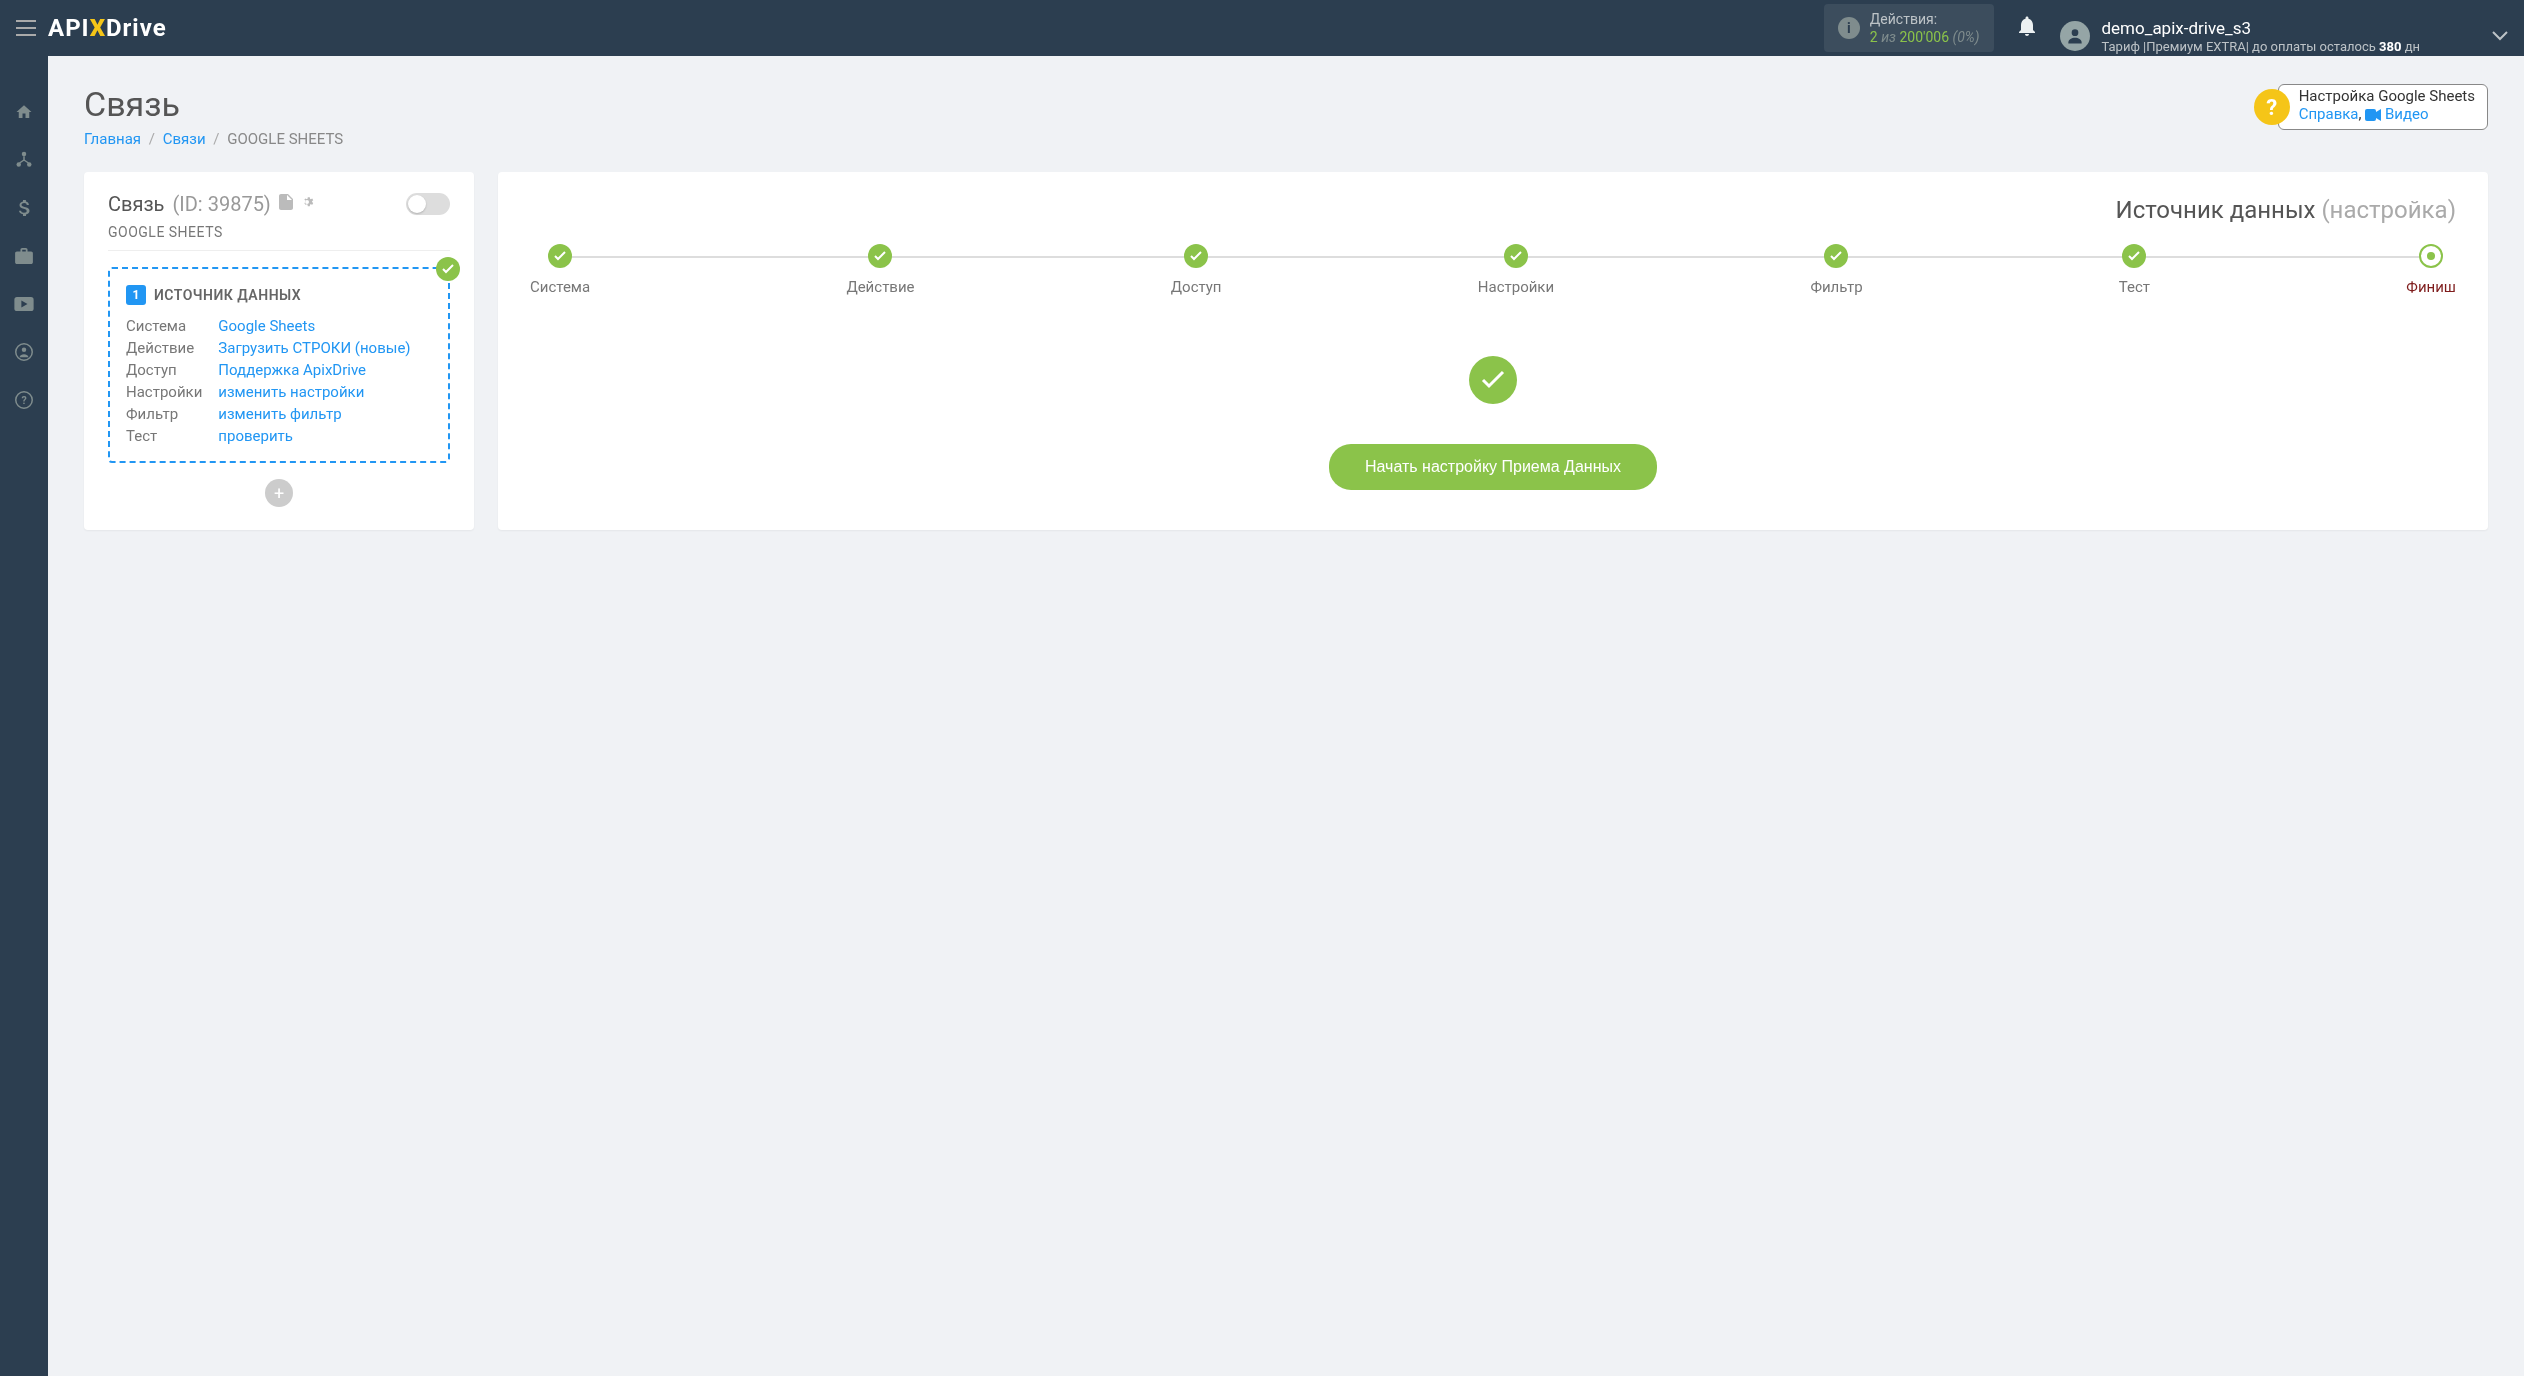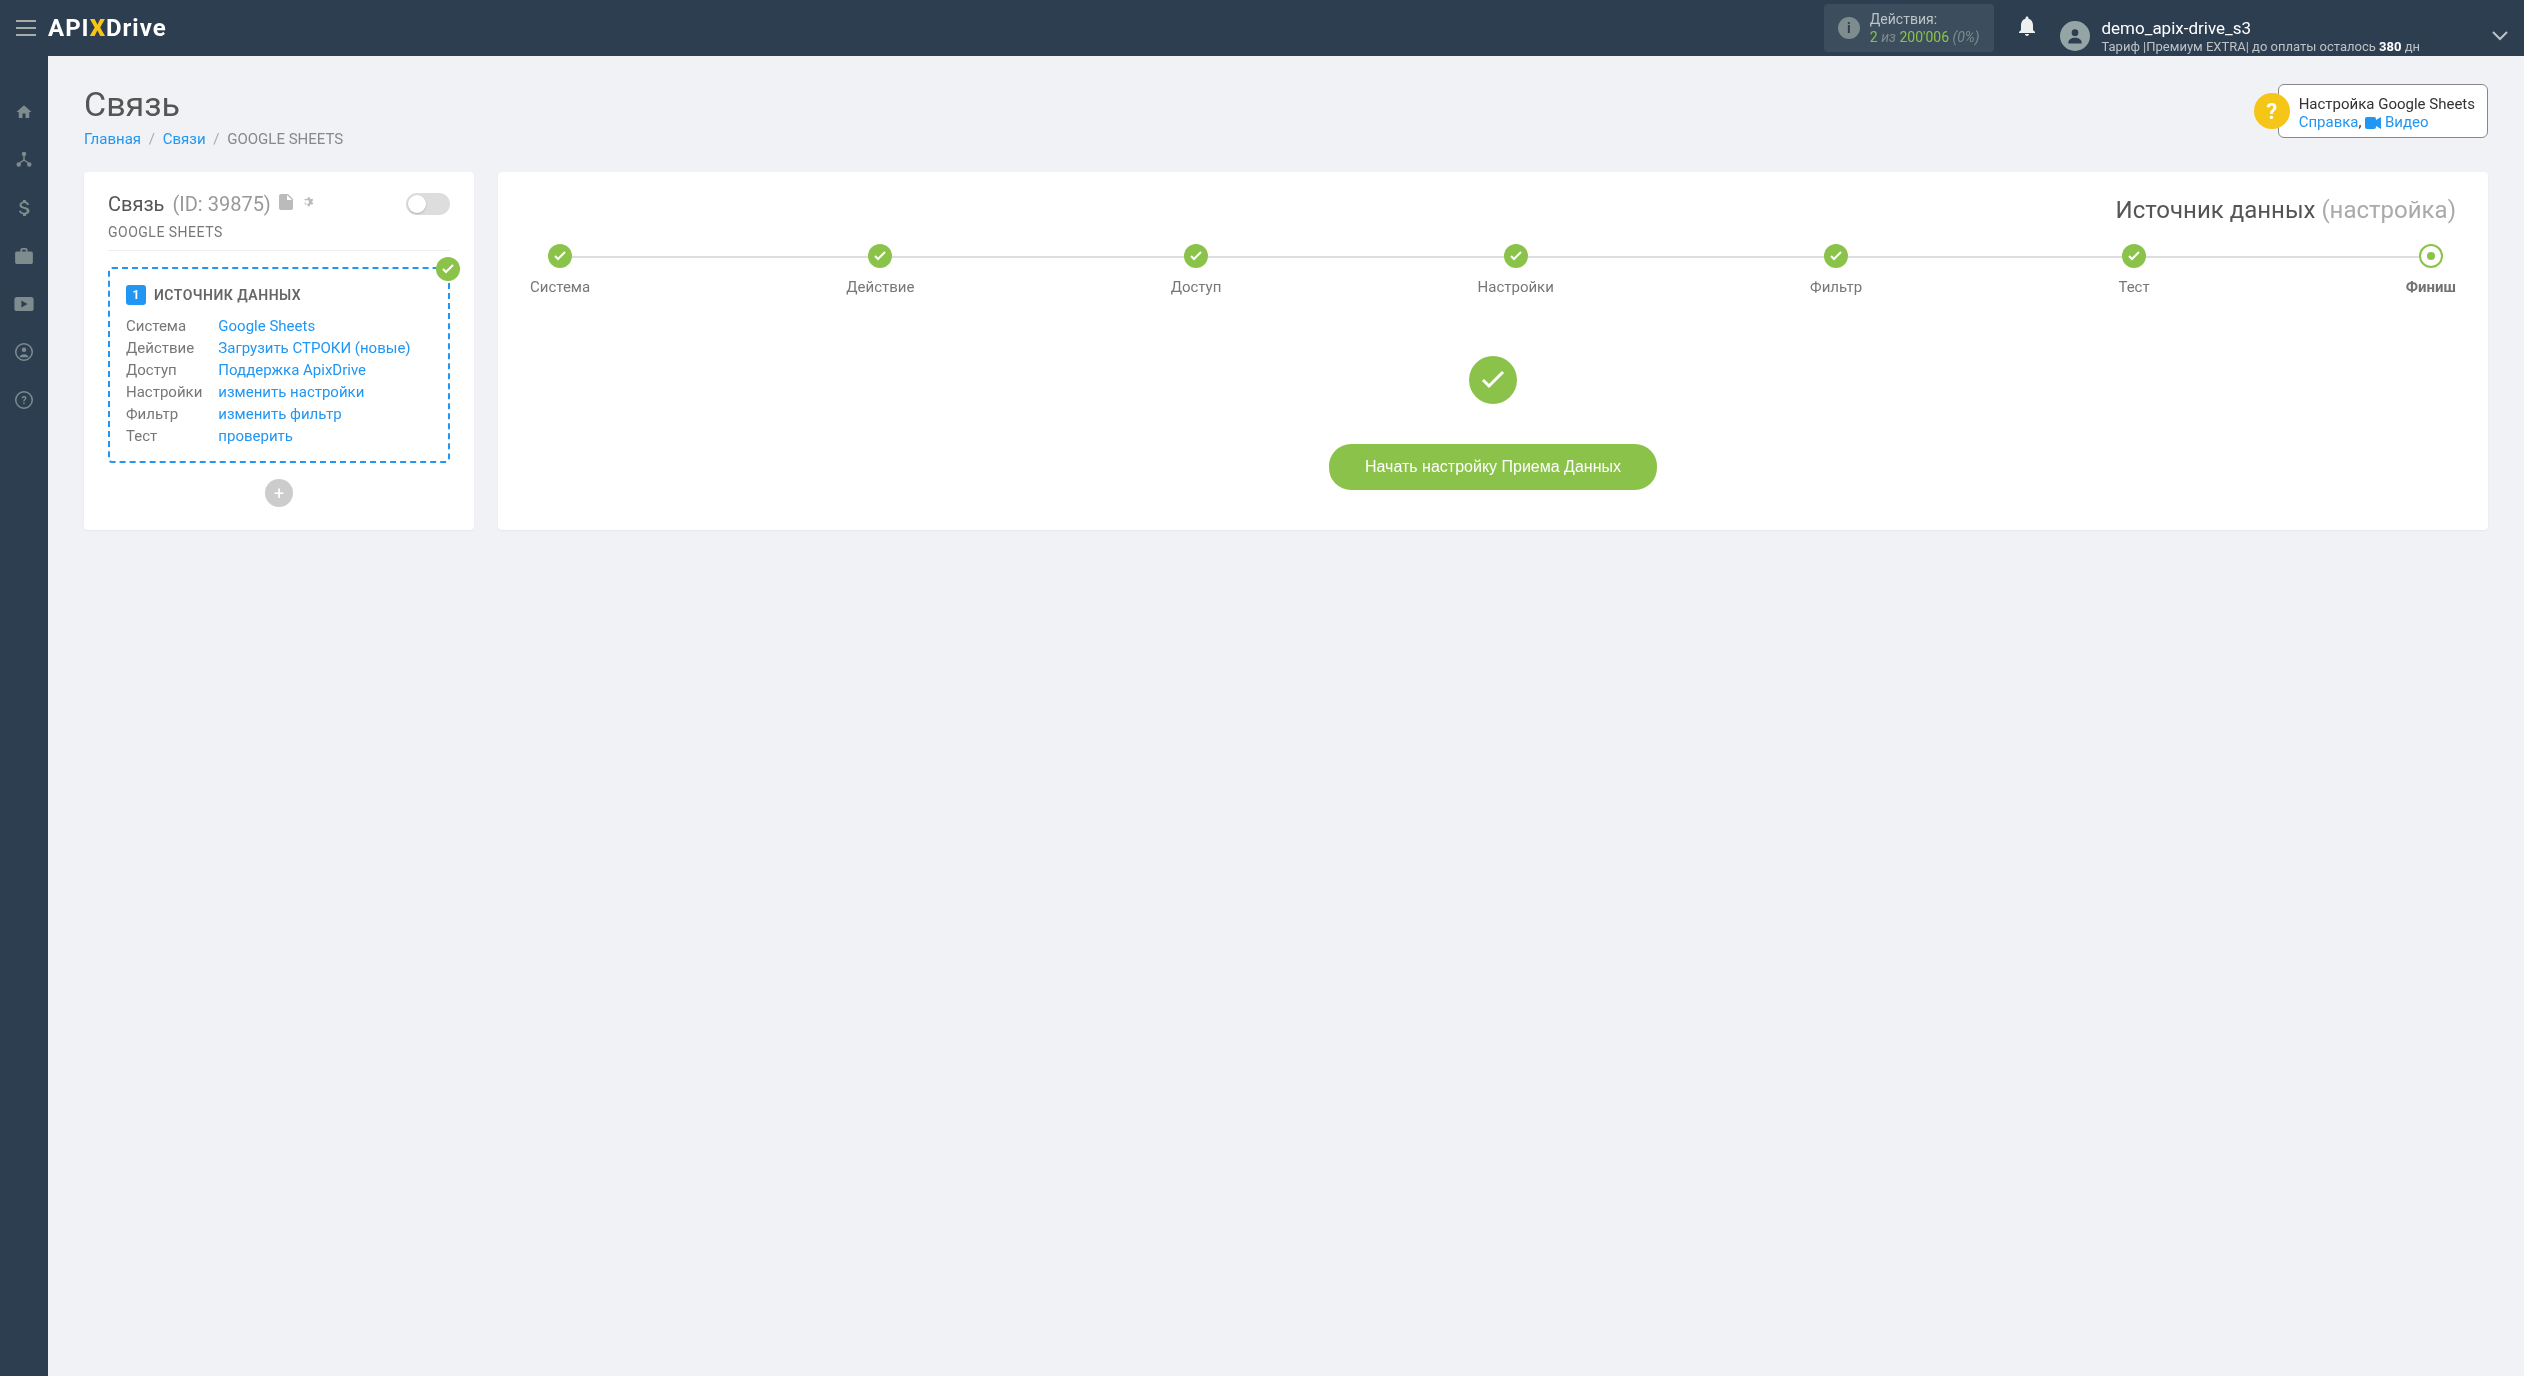--- a/index.html
+++ b/index.html
@@ -38,21 +38,21 @@
     
     
     .page-header { display: flex; justify-content: space-between; align-items: flex-start; margin-bottom: 24px; }
     .page-title { font-size: 34px; color: #555; font-weight: 400; margin-bottom: 6px; }
     .breadcrumb { font-size: 15px; color: #888; }
     .breadcrumb a { color: #2196F3; text-decoration: none; }
     .breadcrumb-sep { color: #aaa; margin: 0 4px; }
     
     .help-box { display: flex; align-items: center; gap: 6px; }
     .help-badge { width: 36px; height: 36px; border-radius: 50%; background: #f5c518; display: flex; align-items: center; justify-content: center; color: #fff; font-size: 22px; font-weight: bold; position: relative; z-index: 2; margin-right: -18px; }
-    .help-panel { border: 1px solid #888; border-radius: 6px; background: #fff; padding: 10px 12px 6px 20px; font-size: 15px; }
+    .help-panel { border: 1px solid #888; border-radius: 6px; background: #fff; padding: 2px 12px 6px 20px; font-size: 15px; }
     .help-title { color: #333; }
     .help-link { color: #2196F3; text-decoration: none; }
     
     
     .cards-row { display: flex; gap: 24px; }
     
     .side-card { width: 390px; background: #fff; border-radius: 4px; padding: 20px 24px; box-shadow: 0 1px 2px rgba(0,0,0,0.05); }
     .side-card-header { display: flex; align-items: center; justify-content: space-between; margin-bottom: 8px; }
     .side-card-title-row { display: flex; align-items: center; gap: 8px; font-size: 20px; color: #555; }
     .side-card-title { font-weight: 400; }
@@ -78,21 +78,21 @@
     .main-card-title { font-size: 24px; color: #555; font-weight: 400; margin-bottom: 20px; text-align: right; }
     .main-card-title .grey { color: #aaa; }
     
     .stepper { display: flex; justify-content: space-between; align-items: center; position: relative; margin-bottom: 60px; }
     .stepper-line { position: absolute; top: 12px; left: 20px; right: 20px; height: 2px; background: #ddd; z-index: 0; }
     .step { display: flex; flex-direction: column; align-items: center; gap: 10px; z-index: 1; }
     .step-circle { width: 24px; height: 24px; border-radius: 50%; background: #8BC34A; display: flex; align-items: center; justify-content: center; color: #fff; font-size: 14px; }
     .step-circle.current { background: #fff; border: 2px solid #8BC34A; }
     .step-circle.current::after { content: ''; width: 8px; height: 8px; background: #8BC34A; border-radius: 50%; }
     .step-label { font-size: 15px; color: #777; }
-    .step-label.active { color: #737373; font-weight: 700; text-align: center; }
+    .step-label.active { color: #7f1d1d; font-weight: 400; text-align: center; }
     
     .status-block { display: flex; align-items: center; justify-content: center; gap: 24px; margin-bottom: 30px; }
     .status-text { font-size: 24px; color: #555; text-align: center; line-height: 1.35; }
     .status-text.grey { color: #aaa; }
     .status-check { width: 48px; height: 48px; border-radius: 50%; display: flex; align-items: center; justify-content: center; color: #fff; font-size: 24px; flex-shrink: 0; }
     .status-check.green { background: #8BC34A; }
     .status-check.grey { background: #bbb; }
     
     .cta-btn { display: block; margin: 40px auto 0; background: #8BC34A; color: #fff; border: none; border-radius: 22px; padding: 14px 36px; font-size: 16px; cursor: pointer; }
   </style>

